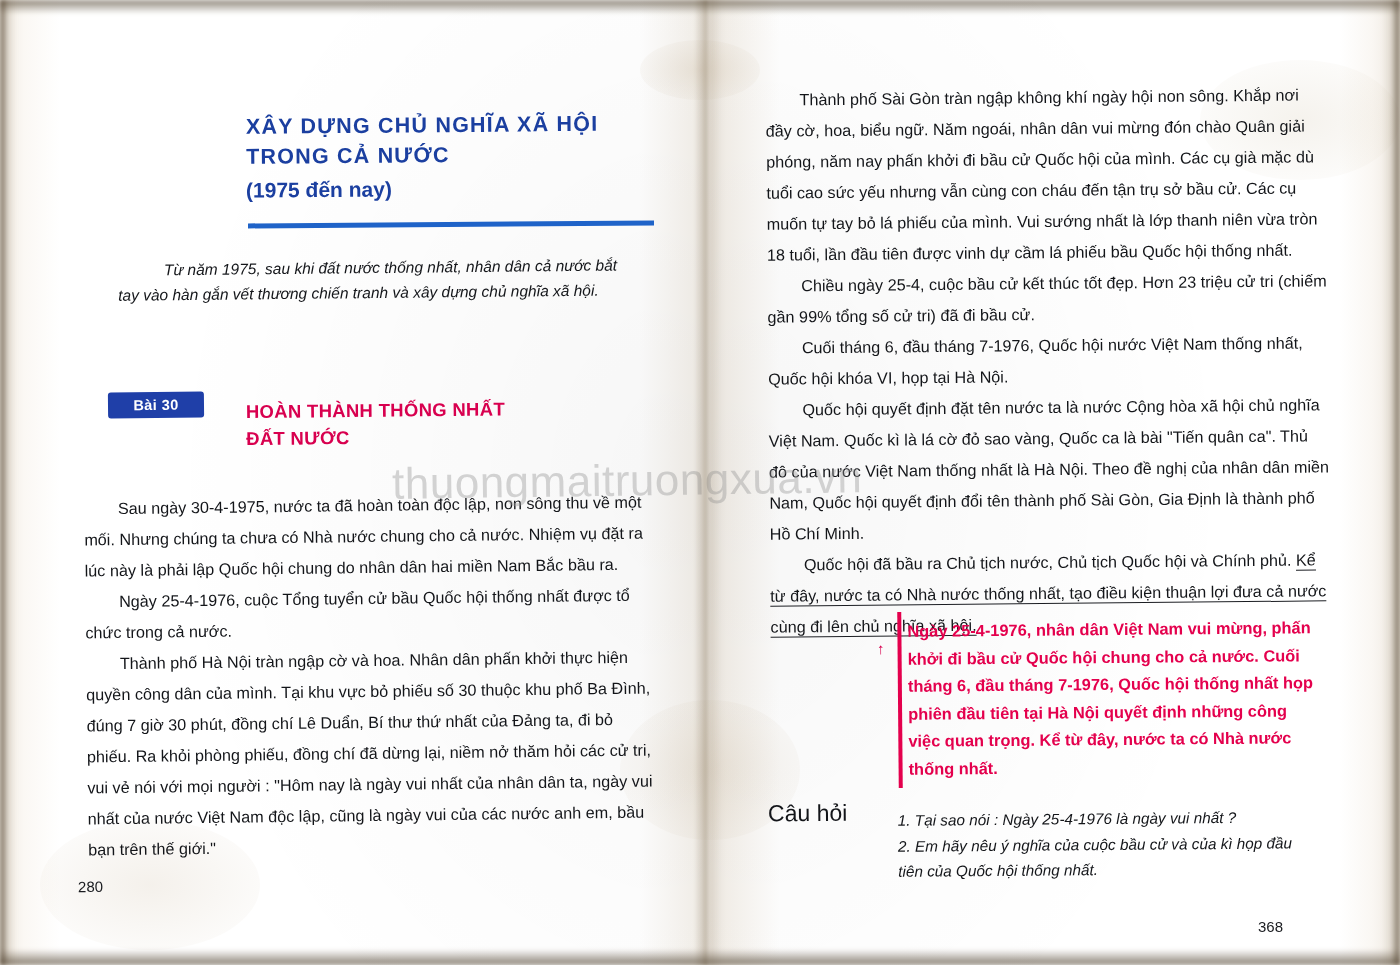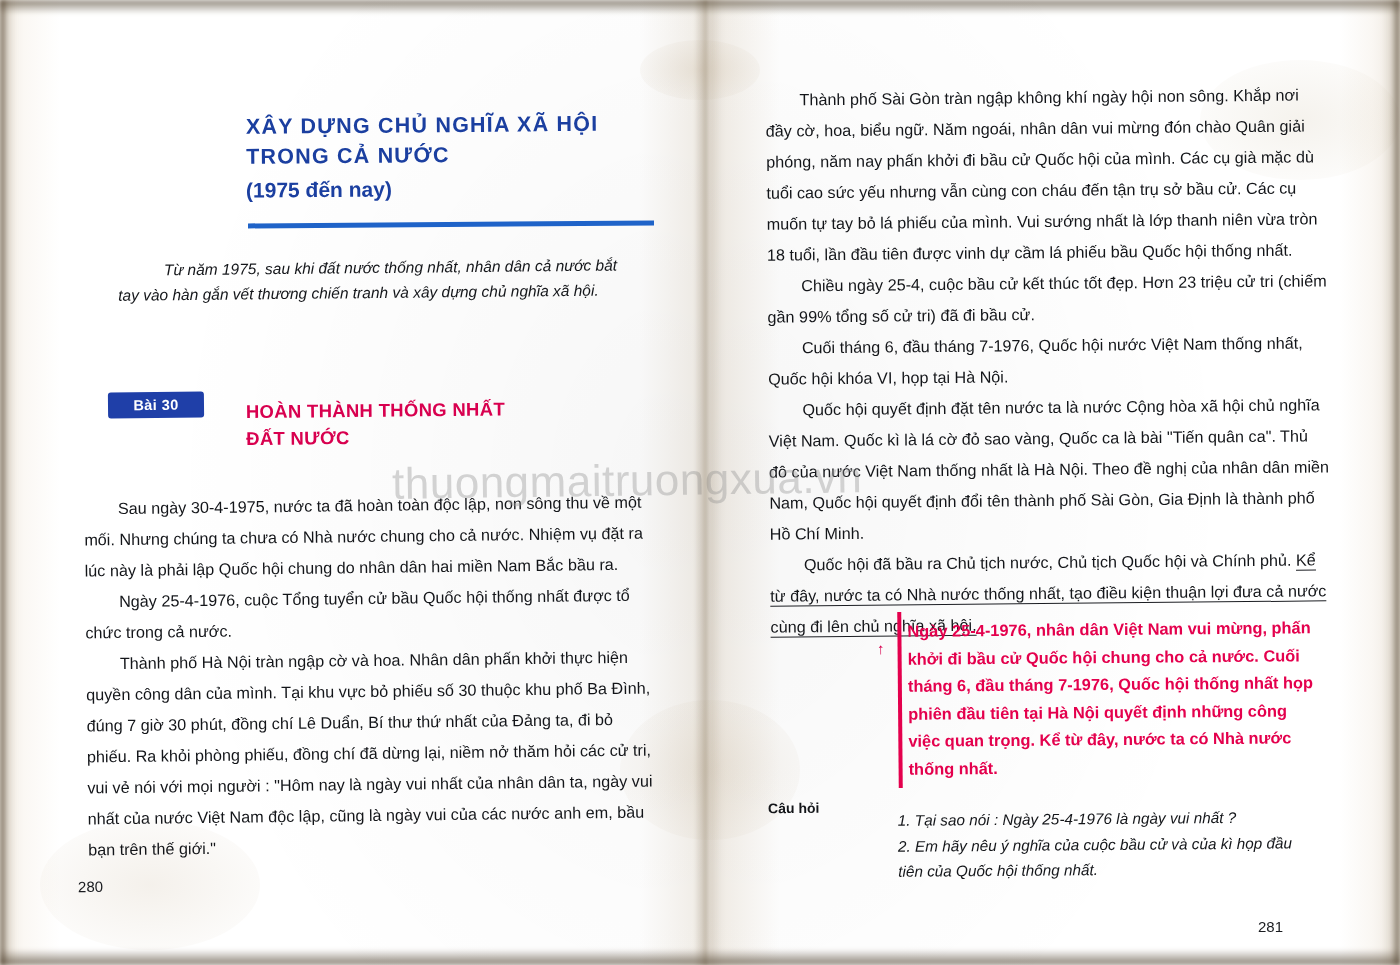--- a/index.html
+++ b/index.html
@@ -124,21 +124,21 @@
     transform:rotate(-0.5deg);
   }
   .redbox-arrow {
     position:absolute; left:877px; top:640px;
     color:#d8004f; font-size:15px;
     transform:rotate(-0.5deg);
   }
 
   .cauhoi-label {
     position:absolute; left:768px; top:800px;
-    font-weight:bold; font-size:14px; color:#131519;
+    font-weight:normal; font-size:23px; color:#131519;
     transform:rotate(-0.5deg);
   }
   .cauhoi-list {
     position:absolute; left:898px; top:806px; width:420px;
     font-style:italic; font-size:15.3px; line-height:25px; color:#14161a;
     transform:rotate(-0.5deg);
   }
   .cauhoi-list div { margin-bottom:1px; }
 
   
@@ -208,21 +208,21 @@
   <div class="redbox-bar"></div>
   <div class="redbox-arrow">↑</div>
   <div class="redbox">Ngày 25-4-1976, nhân dân Việt Nam vui mừng, phấn khởi đi bầu cử Quốc hội chung cho cả nước. Cuối tháng 6, đầu tháng 7-1976, Quốc hội thống nhất họp phiên đầu tiên tại Hà Nội quyết định những công việc quan trọng. Kể từ đây, nước ta có Nhà nước thống nhất.</div>
 
   <div class="cauhoi-label">Câu hỏi</div>
   <div class="cauhoi-list">
     <div>1. Tại sao nói : Ngày 25-4-1976 là ngày vui nhất ?</div>
     <div>2. Em hãy nêu ý nghĩa của cuộc bầu cử và của kì họp đầu tiên của Quốc hội thống nhất.</div>
   </div>
 
-  <div class="folio" id="folio-right">281</div>
+  <div class="folio" id="folio-right">368</div>
 
   <div class="watermark">thuongmaitruongxua.vn</div>
 
   <div class="gutter"></div>
   <div class="edge edge-l"></div>
   <div class="edge edge-r"></div>
   <div class="edge edge-t"></div>
   <div class="edge edge-b"></div>
 </div>
 

